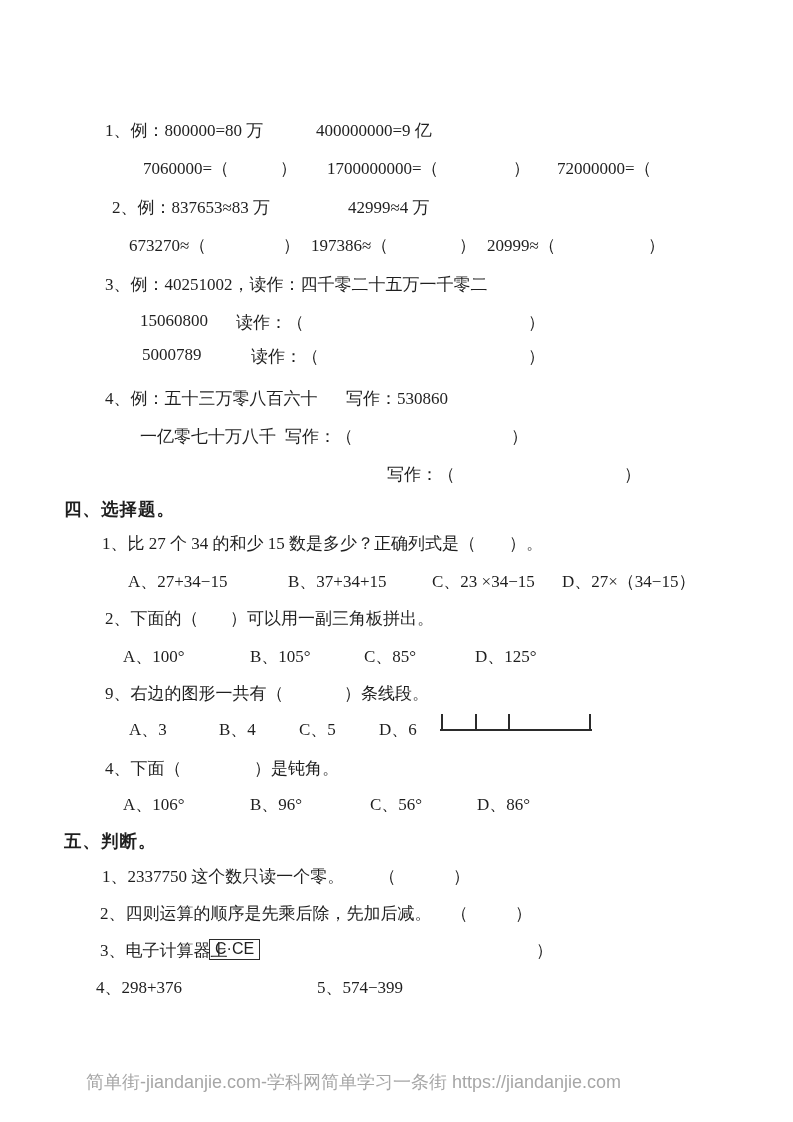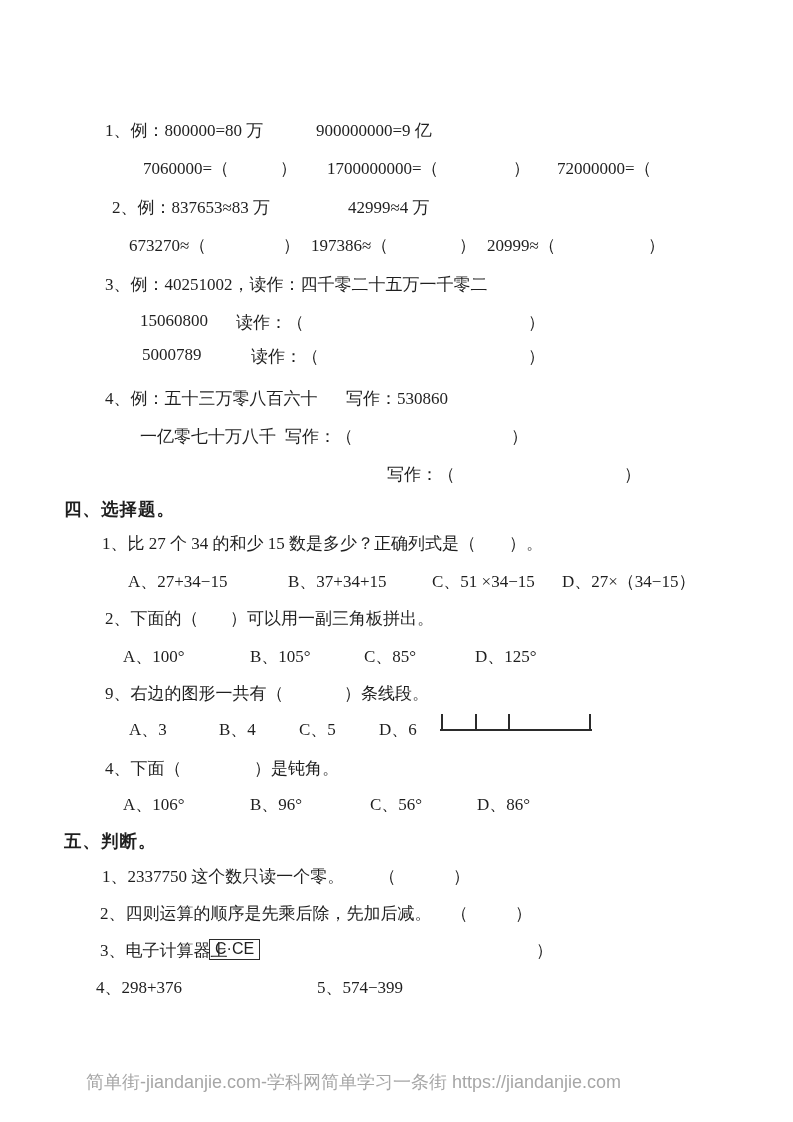--- a/index.html
+++ b/index.html
@@ -42,21 +42,21 @@
   }
 </style>
 </head>
 <body>
 
 <div class="doc">
 
   <div>
     <div class="line" style="top:119px">
       <span style="left:105px">1、例：800000=80 万</span>
-      <span style="left:316px">900000000=9 亿</span>
+      <span style="left:316px">400000000=9 亿</span>
     </div>
     <div class="line" style="top:157px">
       <span style="left:143px">7060000=（</span>
       <span style="left:280px">）</span>
       <span style="left:327px">1700000000=（</span>
       <span style="left:513px">）</span>
       <span style="left:557px">72000000=（</span>
       <span style="left:710px">）</span>
     </div>
     <div class="line" style="top:196px">
@@ -103,21 +103,21 @@
     <div class="line heading" style="top:497px">
       <span style="left:64px">四、选择题。</span>
     </div>
     <div class="line" style="top:532px">
       <span style="left:102px">1、比 27 个 34 的和少 15 数是多少？正确列式是（</span>
       <span style="left:509px">）。</span>
     </div>
     <div class="line" style="top:570px">
       <span style="left:128px">A、27+34−15</span>
       <span style="left:288px">B、37+34+15</span>
-      <span style="left:432px">C、51 ×34−15</span>
+      <span style="left:432px">C、23 ×34−15</span>
       <span style="left:562px">D、27×（34−15）</span>
     </div>
     <div class="line" style="top:607px">
       <span style="left:105px">2、下面的（</span>
       <span style="left:230px">）可以用一副三角板拼出。</span>
     </div>
     <div class="line" style="top:645px">
       <span style="left:123px">A、100°</span>
       <span style="left:250px">B、105°</span>
       <span style="left:364px">C、85°</span>

